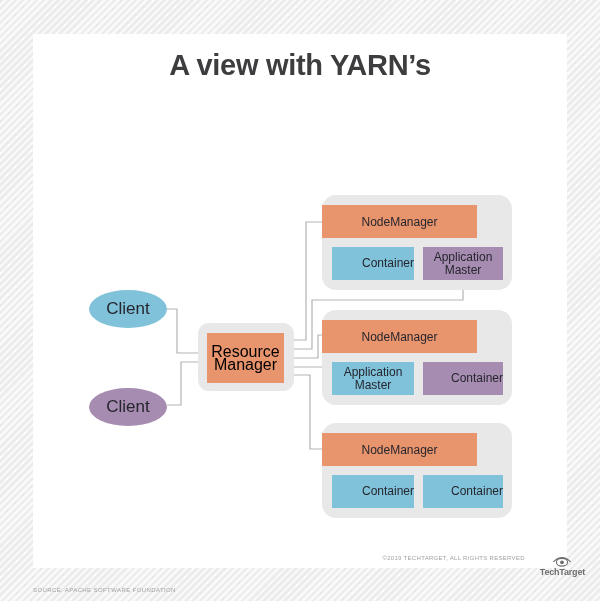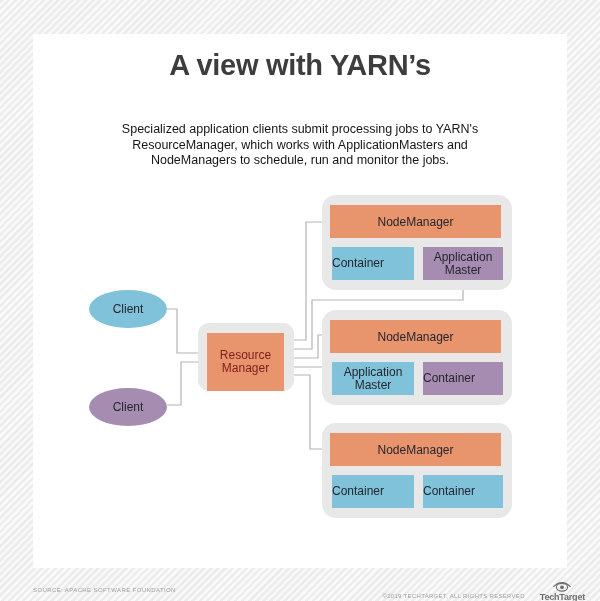--- a/index.html
+++ b/index.html
@@ -20,76 +20,75 @@
     font-size:29px;line-height:31px;letter-spacing:-0.3px;
   }
   .subtitle{
     position:absolute;left:90px;top:122px;width:420px;
     text-align:center;color:#161616;
     font-size:12.5px;line-height:15.5px;font-weight:normal;
   }
   .ellipse{
     position:absolute;width:78px;height:38px;border-radius:50%;
     display:flex;align-items:center;justify-content:center;
-    color:#26262e;font-size:12px;
+    color:#26262e;font-size:17px;
   }
   .group{
     position:absolute;left:322px;width:190px;height:95px;
     background:#e9e8e8;border-radius:14px;
   }
   .bar{
-    position:absolute;left:8px;top:10px;width:171px;height:33px;
+    position:absolute;left:0;top:10px;width:155px;height:33px;
     background:#e8946c;display:flex;align-items:center;justify-content:center;
     color:#26262e;font-size:12px;
   }
   .subbox{
     position:absolute;top:52px;height:33px;
-    display:flex;align-items:center;justify-content:flex-start;
+    display:flex;align-items:center;justify-content:flex-end;
     color:#26262e;font-size:12px;line-height:13px;text-align:center;
   }
   .subbox.l{left:10px;width:82px;}
   .subbox.r{left:101px;width:80px;}
   .c-blue{background:#7fc2da;}
   .c-purple{background:#a78cb2;}
   .rm-group{
     position:absolute;left:198px;top:323px;width:96px;height:68px;
     background:#e9e8e8;border-radius:11px;
   }
   .rm-box{
-    position:absolute;left:207px;top:333px;width:77px;height:58px;
+    position:absolute;left:207px;top:333px;width:77px;height:50px;
     background:#e8946c;display:flex;align-items:center;justify-content:center;
-    text-align:center;color:#7f1d1d;font-size:12px;line-height:13.5px;
+    text-align:center;color:#000000;font-size:16px;line-height:13.5px;
   }
   .lines{position:absolute;left:0;top:0;width:600px;height:601px;pointer-events:none;}
   .footer-left{
     position:absolute;left:33px;top:587px;
     font-size:6px;letter-spacing:0.4px;color:#a2a2a2;text-transform:uppercase;
   }
   .footer-right{
-    position:absolute;right:15px;top:580px;
-    display:flex;align-items:flex-end;gap:15px;
+    position:absolute;right:15px;top:555px;
+    display:flex;align-items:flex-start;gap:15px;
   }
   .copyright{
     font-size:6px;letter-spacing:0.3px;color:#a2a2a2;text-transform:uppercase;
     padding-bottom:3px;
   }
   .brand{display:flex;flex-direction:column;align-items:center;}
   .brand-name{font-size:9px;font-weight:bold;color:#6e6e6e;letter-spacing:-0.2px;}
 </style>
 </head>
 <body>
 
 <div class="stage">
   <div class="card"></div>
 
   <div class="title">
     <div>A view with YARN’s</div>
   </div>
 
-  <div class="subtitle">Specialized application clients submit processing jobs to YARN's ResourceManager, which works with ApplicationMasters and NodeManagers to schedule, run and monitor the jobs.</div>
 
   <svg class="lines" viewBox="0 0 600 601">
     <g fill="none" stroke="#b3b3b3" stroke-width="1.2">
       <path d="M167,309 L177,309 L177,353 L200,353"></path>
       <path d="M167,405 L181,405 L181,362 L200,362"></path>
       <path d="M332,222 L306,222 L306,340 L294,340"></path>
       <path d="M463,280 L463,300 L312,300 L312,349 L294,349"></path>
       <path d="M332,335 L318,335 L318,358 L294,358"></path>
       <path d="M332,378 L323,378 L323,367 L294,367"></path>
       <path d="M332,449 L310,449 L310,375 L294,375"></path>

